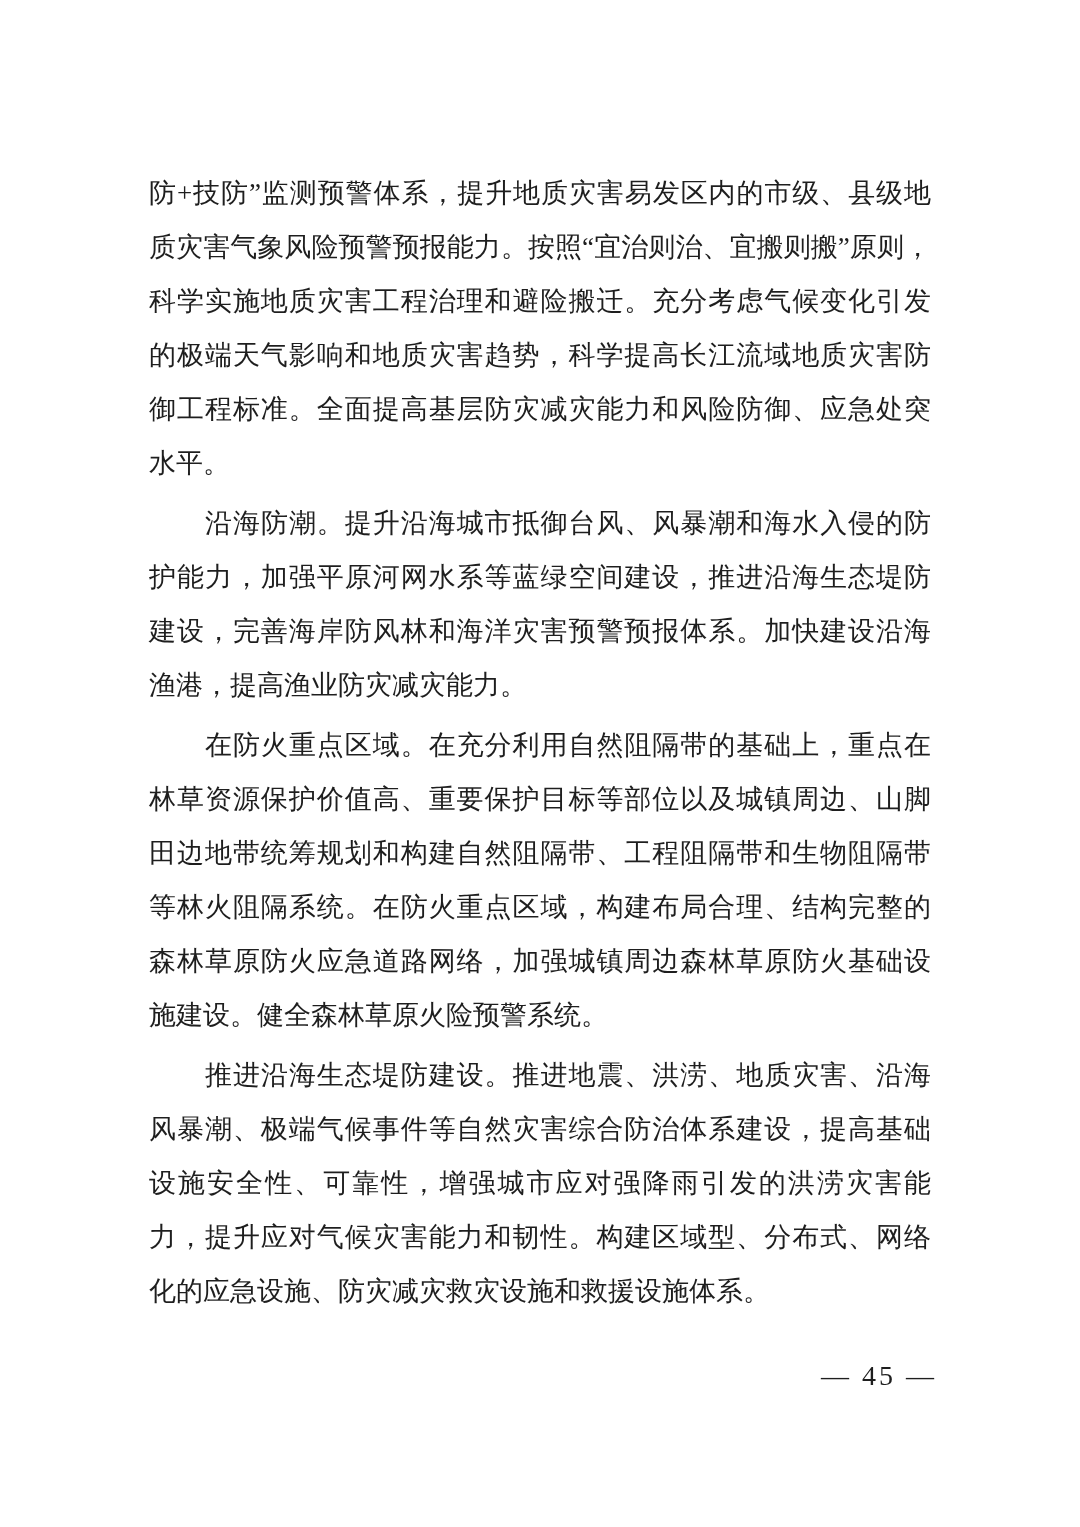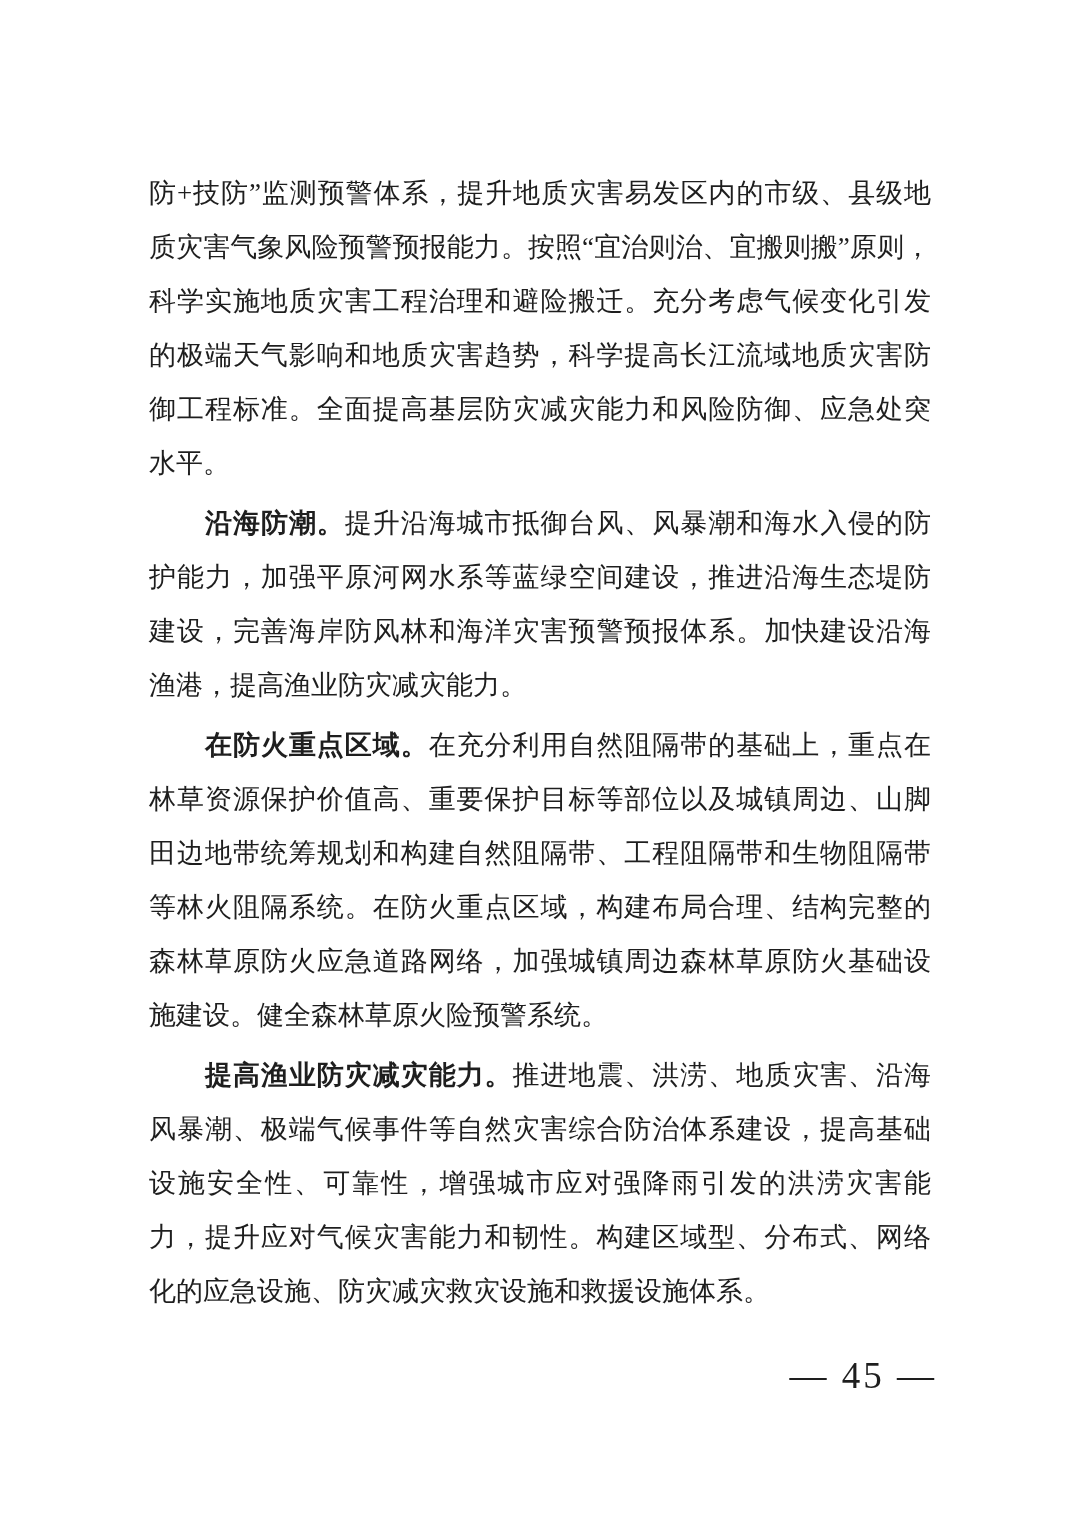--- a/index.html
+++ b/index.html
@@ -27,43 +27,43 @@
     font-size: 27px;
     line-height: 54px;
     text-align: justify;
     text-justify: inter-character;
     word-break: break-all;
   }
   .para.indent {
     text-indent: 56px;
   }
   .lead {
-    font-weight: 700;
+    font-weight: 400;
   }
   .page-number {
     position: absolute;
     top: 1356px;
     right: 143px;
-    font-size: 37px;
+    font-size: 28px;
     line-height: 40px;
     letter-spacing: 3px;
     color: #1e1e1e;
     white-space: pre;
   }
 </style>
 </head>
 <body>
 
 <div class="page">
   <div class="content">
 
     <p class="para"><span class="lead"></span><span>防+技防”监测预警体系，提升地质灾害易发区内的市级、县级地质灾害气象风险预警预报能力。按照“宜治则治、宜搬则搬”原则，科学实施地质灾害工程治理和避险搬迁。充分考虑气候变化引发的极端天气影响和地质灾害趋势，科学提高长江流域地质灾害防御工程标准。全面提高基层防灾减灾能力和风险防御、应急处突水平。</span></p>
 
     <p class="para indent"><span class="lead">沿海防潮。</span><span>提升沿海城市抵御台风、风暴潮和海水入侵的防护能力，加强平原河网水系等蓝绿空间建设，推进沿海生态堤防建设，完善海岸防风林和海洋灾害预警预报体系。加快建设沿海渔港，提高渔业防灾减灾能力。</span></p>
 
     <p class="para indent"><span class="lead">在防火重点区域。</span><span>在充分利用自然阻隔带的基础上，重点在林草资源保护价值高、重要保护目标等部位以及城镇周边、山脚田边地带统筹规划和构建自然阻隔带、工程阻隔带和生物阻隔带等林火阻隔系统。在防火重点区域，构建布局合理、结构完整的森林草原防火应急道路网络，加强城镇周边森林草原防火基础设施建设。健全森林草原火险预警系统。</span></p>
 
-    <p class="para indent"><span class="lead">提高渔业防灾减灾能力。</span><span>推进地震、洪涝、地质灾害、沿海风暴潮、极端气候事件等自然灾害综合防治体系建设，提高基础设施安全性、可靠性，增强城市应对强降雨引发的洪涝灾害能力，提升应对气候灾害能力和韧性。构建区域型、分布式、网络化的应急设施、防灾减灾救灾设施和救援设施体系。</span></p>
+    <p class="para indent"><span class="lead">推进沿海生态堤防建设。</span><span>推进地震、洪涝、地质灾害、沿海风暴潮、极端气候事件等自然灾害综合防治体系建设，提高基础设施安全性、可靠性，增强城市应对强降雨引发的洪涝灾害能力，提升应对气候灾害能力和韧性。构建区域型、分布式、网络化的应急设施、防灾减灾救灾设施和救援设施体系。</span></p>
 
   </div>
 
   <div class="page-number">— 45 —</div>
 </div>
 
 </body></html>

